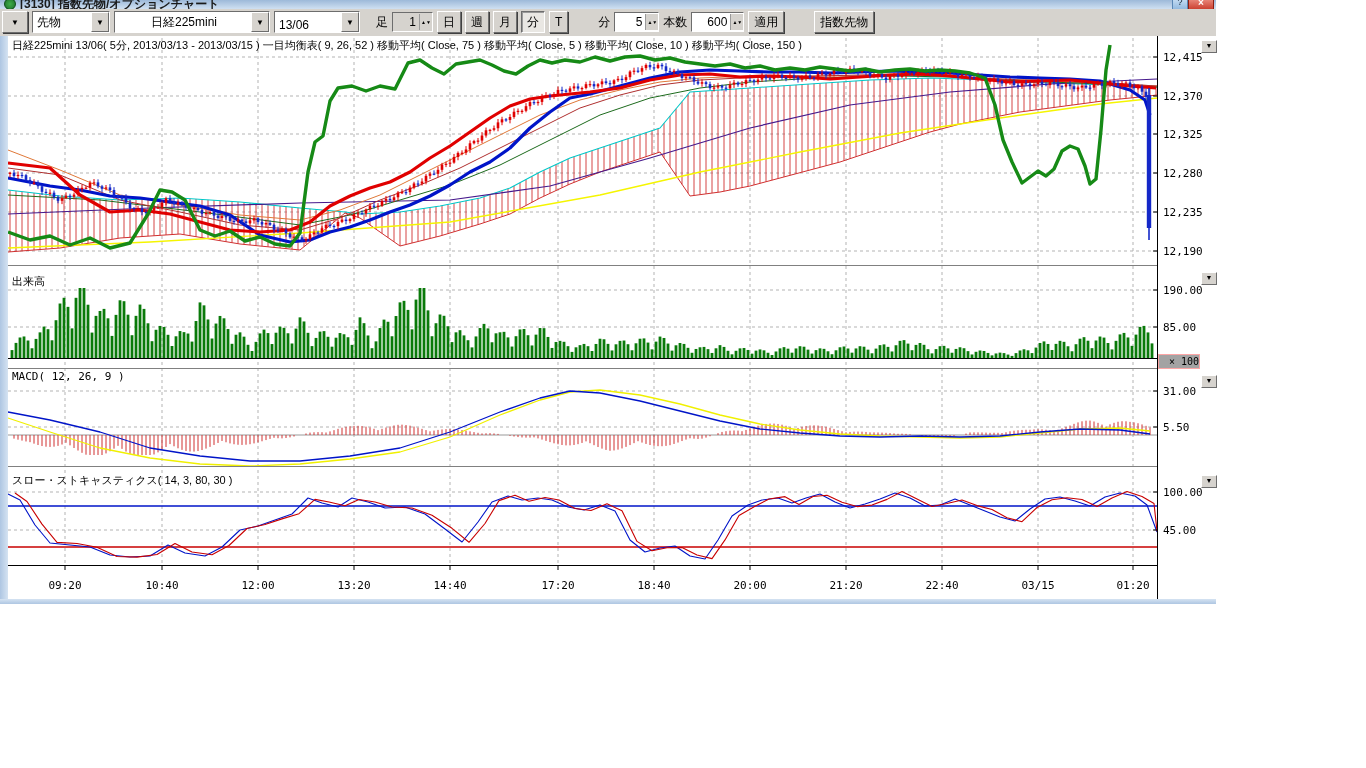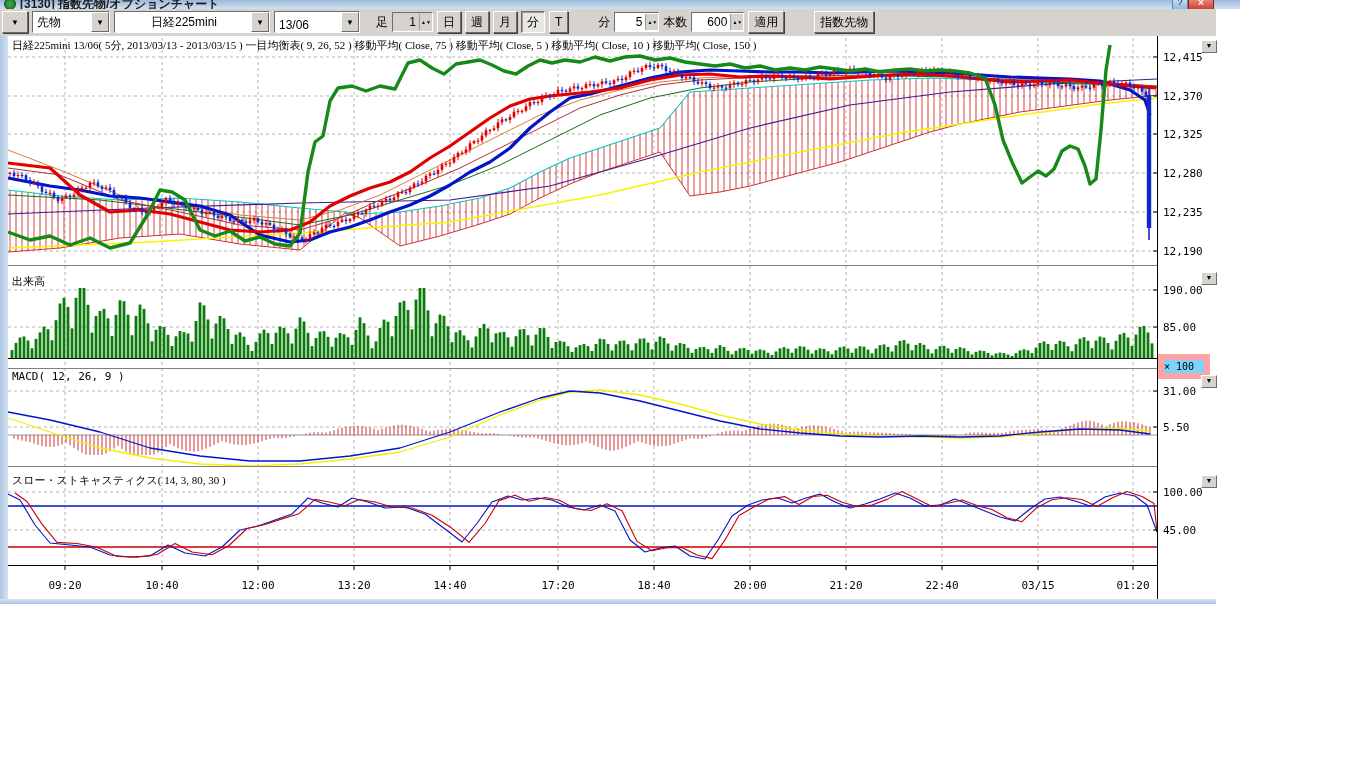--- a/index.html
+++ b/index.html
@@ -1,19 +1,19 @@
 <!DOCTYPE html>
 <html><head>
 <meta charset="utf-8">
 <style>
   html,body{margin:0;padding:0;background:#fff;font-family:"Liberation Sans",sans-serif;}
   .page{position:relative;width:1366px;height:768px;background:#fff;overflow:hidden;}
   .window{position:absolute;left:0;top:0;width:1216px;height:604px;background:#fff;}
   
-  .titlebar{position:absolute;left:0;top:0;width:1216px;height:9px;background:linear-gradient(#9db9d9,#cfe0f2);overflow:hidden;padding-left:24px;}
+  .titlebar{position:absolute;left:0;top:0;width:1216px;height:9px;background:linear-gradient(#9db9d9,#cfe0f2);overflow:hidden;}
   .titlebar .ttext{position:absolute;left:20px;top:-4px;font-size:12px;color:#1a1a1a;font-weight:bold;white-space:nowrap;}
   .app-ico{position:absolute;left:4px;top:-2px;width:10px;height:10px;border-radius:50%;background:radial-gradient(#3fae4a,#1c6e2a);border:1px solid #0d4d18;}
   .tb-help{position:absolute;left:1172px;top:-4px;width:14px;height:13px;background:linear-gradient(#cfe4f7,#8fb6dd);border:1px solid #5a87b5;border-radius:2px;font-size:9px;text-align:center;color:#123;}
   .tb-close{position:absolute;left:1188px;top:-4px;width:24px;height:13px;background:linear-gradient(#f09a8d,#c93a2a);border:1px solid #8e1f12;border-radius:2px;color:#fff;font-size:10px;font-weight:bold;text-align:center;line-height:12px;}
   
   .toolbar{position:absolute;left:0;top:9px;width:1216px;height:27px;background:#d6d3ce;border-bottom:1px solid #9a9a9a;}
   .tbrow{position:absolute;left:2px;top:2px;height:22px;display:flex;align-items:center;gap:4px;}
   .btn3{background:#d6d3ce;border:1px solid;border-color:#fff #6d6d6d #6d6d6d #fff;box-shadow:1px 1px 0 #404040;font-size:12px;color:#000;height:20px;display:flex;align-items:center;justify-content:center;padding:0 5px;white-space:nowrap;}
   .btn3.pressed{border-color:#6d6d6d #fff #fff #6d6d6d;box-shadow:inset 1px 1px 0 #9a9a9a;background:#e9e7e3;}
   .sqbtn{width:14px;}
@@ -23,22 +23,22 @@
   .lbl{font-size:12px;color:#000;white-space:nowrap;}
   .spin{display:flex;height:18px;border:1px solid;border-color:#6d6d6d #fff #fff #6d6d6d;background:#fff;align-items:center;}
   .spin.dis{background:#d6d3ce;}
   .spin .sval{font-size:12px;padding:0 3px;text-align:right;color:#000;}
   .spin .sarr{width:12px;height:16px;background:#d6d3ce;border-left:1px solid #9a9a9a;display:flex;flex-direction:column;align-items:center;justify-content:center;font-size:5px;line-height:5px;color:#000;}
   .gap8{width:8px;} .gap20{width:22px;}
   
   .chart-area{position:absolute;left:0;top:36px;width:1216px;height:568px;background:#fff;}
   .frame-l{position:absolute;left:0;top:0;width:8px;height:563px;background:linear-gradient(90deg,#aec6e2,#d5e3f2);}
   .frame-b{position:absolute;left:0;top:563px;width:1216px;height:5px;background:linear-gradient(#d5e3f2,#aec6e2);}
-  .ov{position:absolute;font-size:11px;color:#000;white-space:nowrap;font-family:Liberation Serif, serif;}
-  .x100{position:absolute;left:1158px;top:318px;width:40px;height:13px;border:6px solid #fca5a5;background:#7dd3fc;font-size:10px;font-family:"DejaVu Sans Mono",monospace;text-align:left;line-height:13px;}
+  .ov{position:absolute;font-size:11px;color:#000;white-space:nowrap;font-family:Liberation Sans, sans-serif;}
+  .x100{position:absolute;left:1158px;top:318px;width:40px;height:13px;border:1px solid #fca5a5;background:#a3a3a3;font-size:10px;font-family:"DejaVu Sans Mono",monospace;text-align:right;line-height:13px;}
   .pmenu{position:absolute;left:1201px;width:14px;height:11px;background:#d6d3ce;border:1px solid;border-color:#fff #6d6d6d #6d6d6d #fff;font-size:7px;line-height:9px;text-align:center;color:#000;}
   svg text{font-family:"DejaVu Sans Mono",monospace;}
 </style>
 </head>
 <body>
 
 <div class="page">
   <div class="window">
 
     <div class="titlebar">

